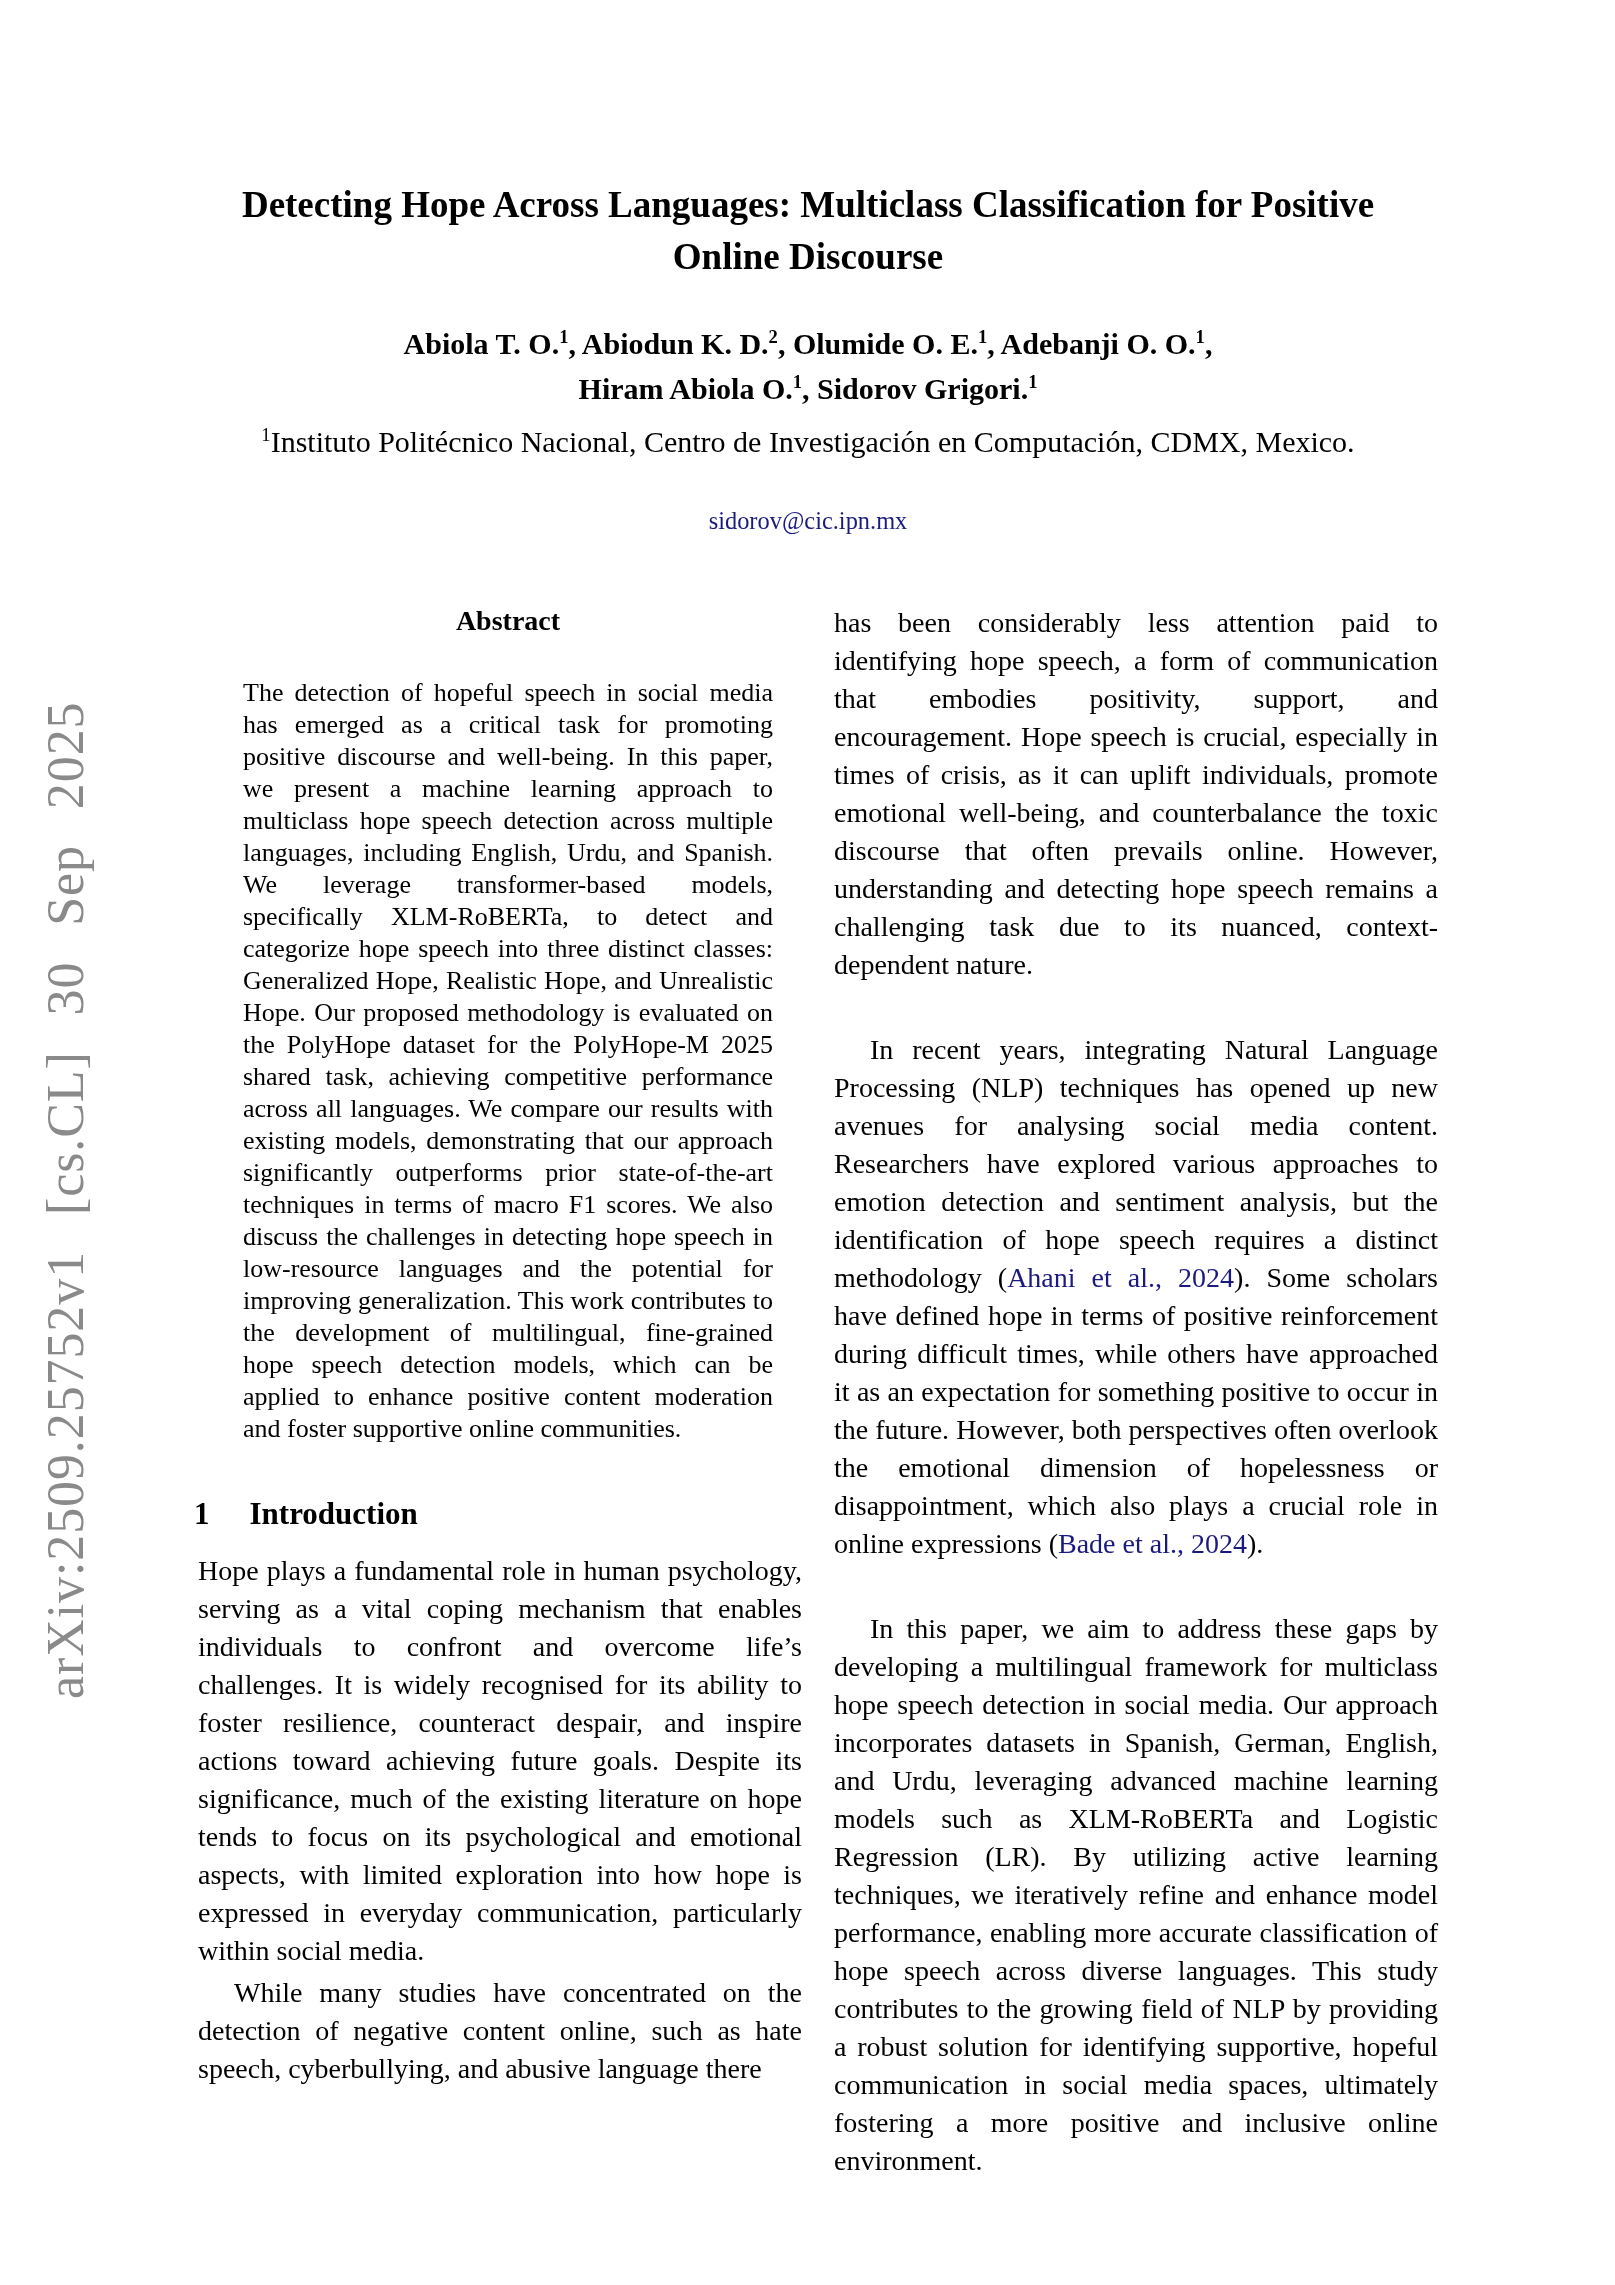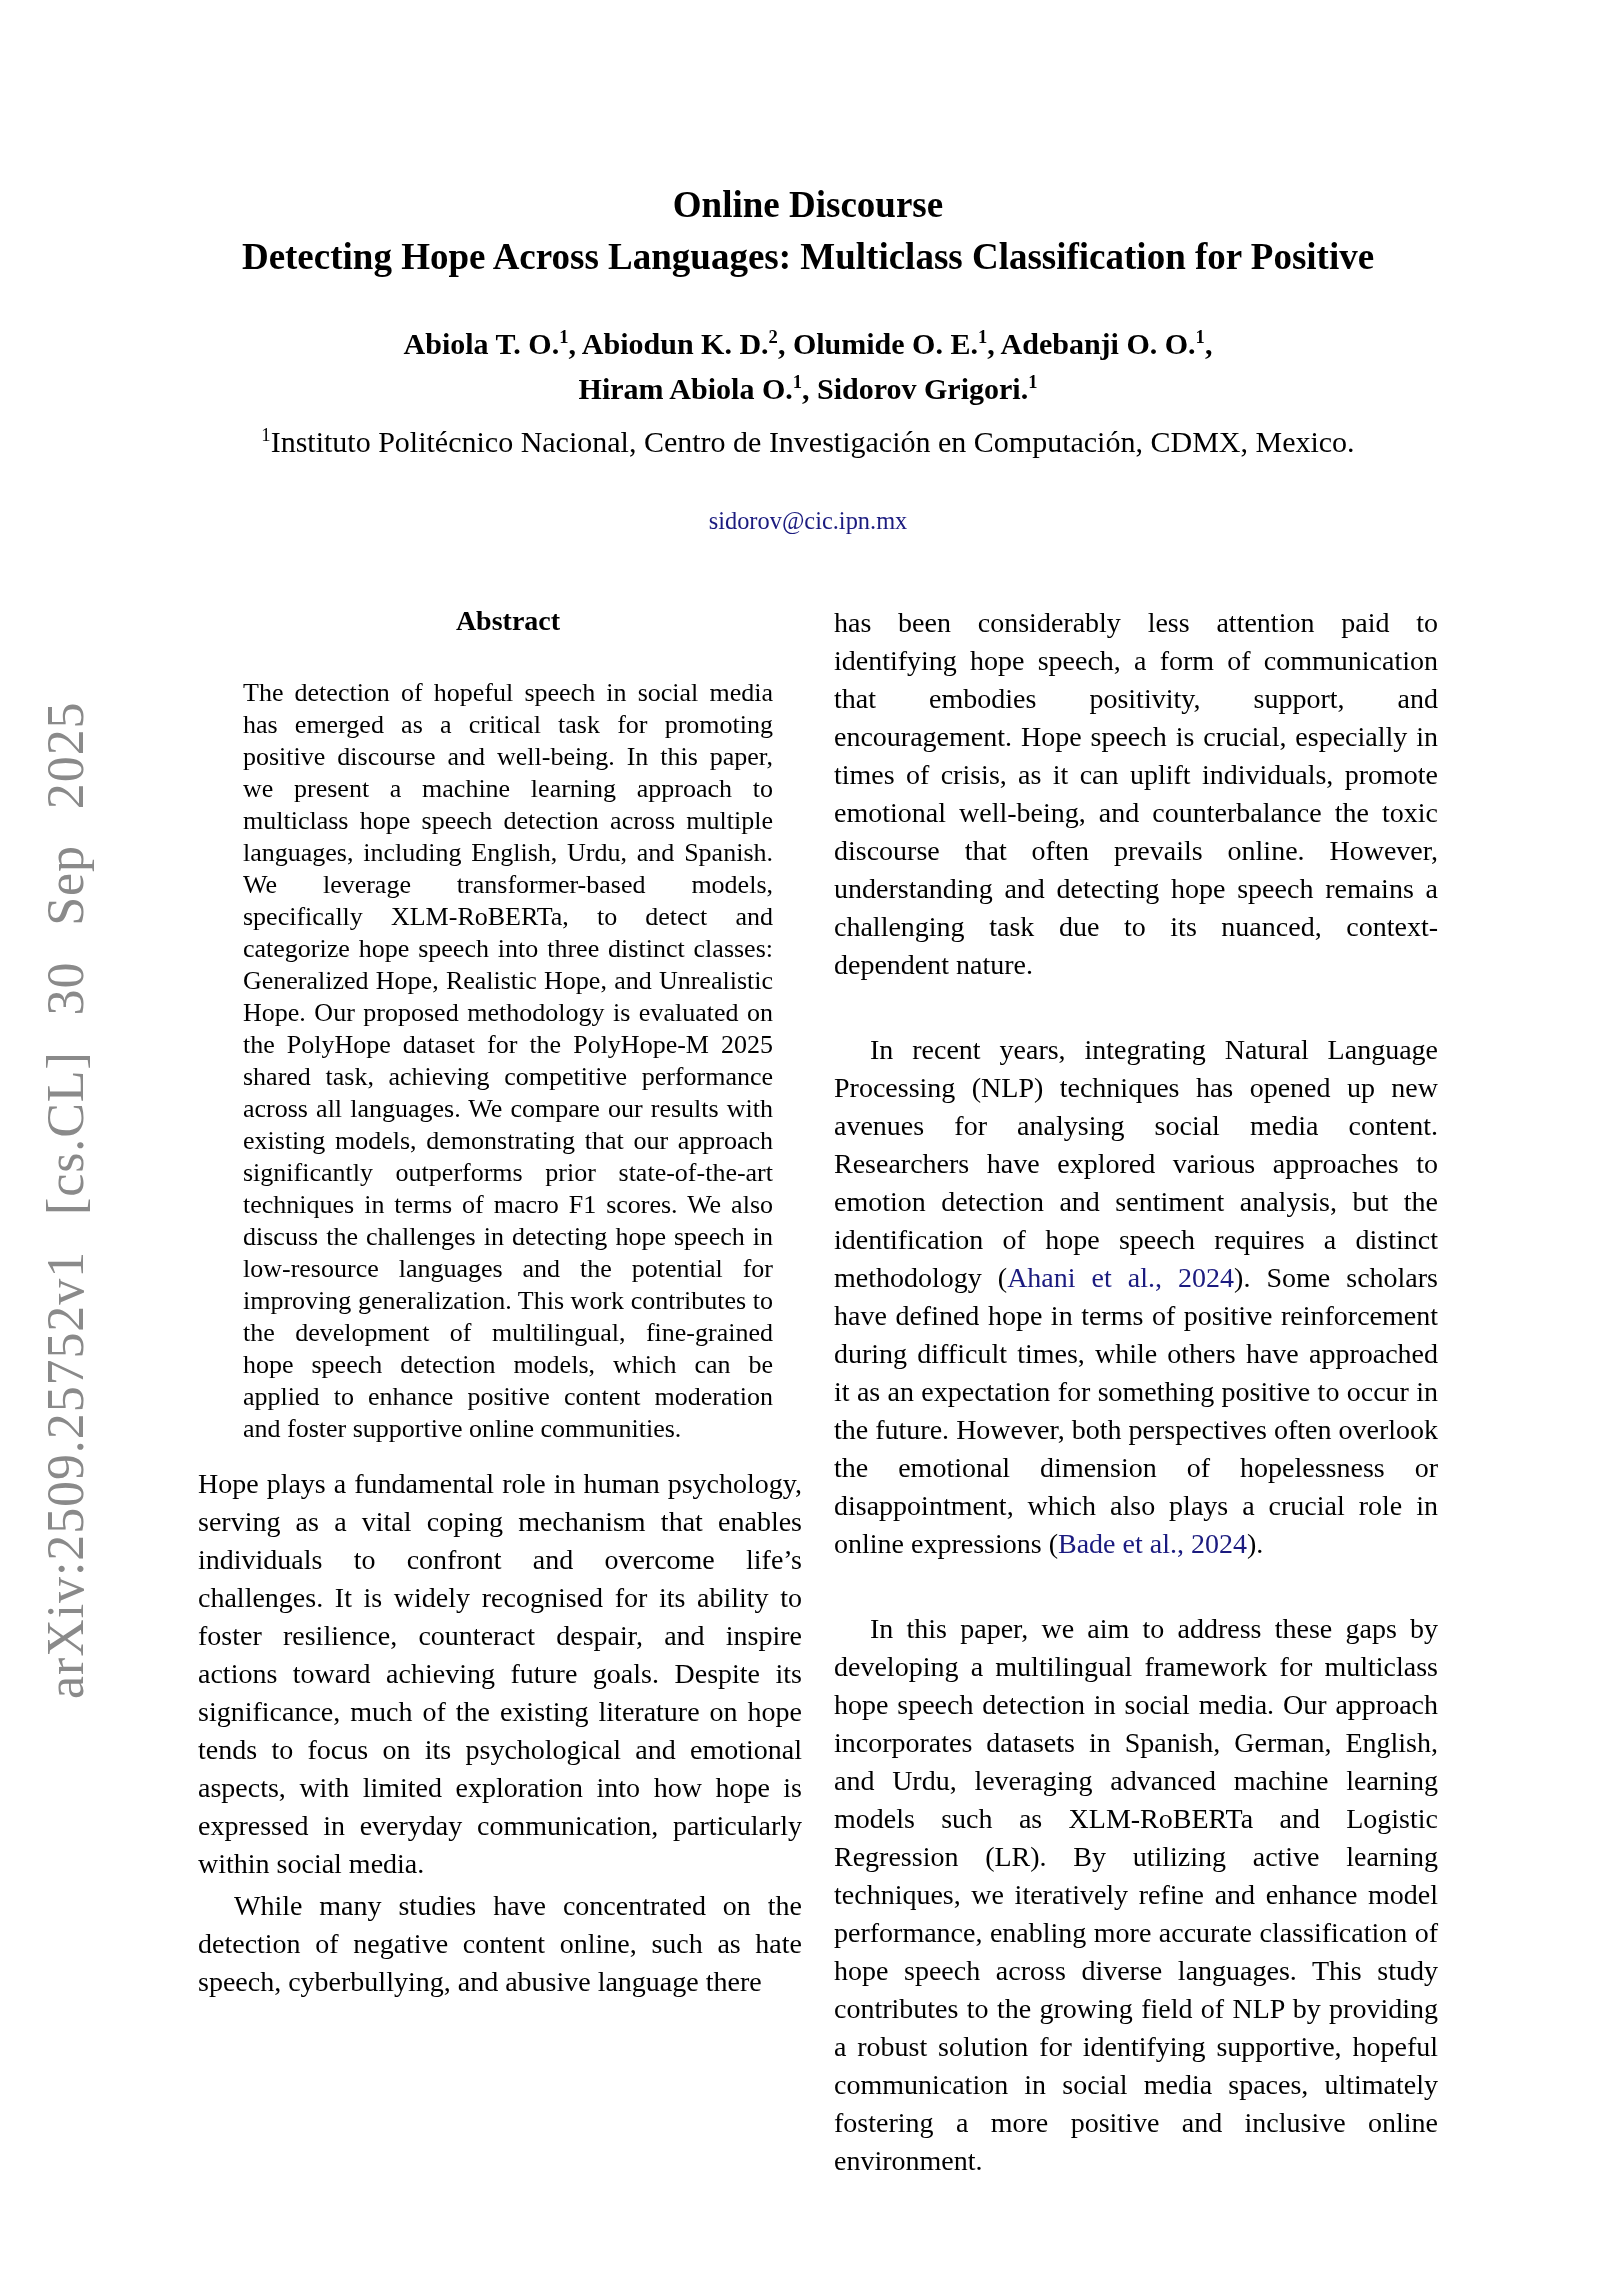--- a/index.html
+++ b/index.html
@@ -75,42 +75,45 @@
 </style>
 </head>
 <body>
 
 <div class="page">
 
   <div class="watermark">arXiv:2509.25752v1 [cs.CL] 30 Sep 2025</div>
 
   <div class="header">
     <div class="title">
+      <div>Detecting Hope Across Languages: Multiclass Classification for Positive</div>
       <div>Online Discourse</div>
-      <div>Detecting Hope Across Languages: Multiclass Classification for Positive</div>
     </div>
 
     <div class="authors">
       <div><span>Abiola T. O.</span><sup>1</sup><span>, Abiodun K. D.</span><sup>2</sup><span>, Olumide O. E.</span><sup>1</sup><span>, Adebanji O. O.</span><sup>1</sup><span>,</span></div>
       <div><span>Hiram Abiola O.</span><sup>1</sup><span>, Sidorov Grigori.</span><sup>1</sup></div>
     </div>
 
     <div class="affils">
       <div><sup>1</sup><span>Instituto Politécnico Nacional, Centro de Investigación en Computación, CDMX, Mexico.</span></div>
     </div>
 
     <div class="email">
       <a href="#">sidorov@cic.ipn.mx</a>
     </div>
   </div>
 
   <div class="col col-left">
     <div class="abstract-head">Abstract</div>
     <p class="abstract-body">The detection of hopeful speech in social media has emerged as a critical task for promoting positive discourse and well-being. In this paper, we present a machine learning approach to multiclass hope speech detection across multiple languages, including English, Urdu, and Spanish. We leverage transformer-based models, specifically XLM-RoBERTa, to detect and categorize hope speech into three distinct classes: Generalized Hope, Realistic Hope, and Unrealistic Hope. Our proposed methodology is evaluated on the PolyHope dataset for the PolyHope-M 2025 shared task, achieving competitive performance across all languages. We compare our results with existing models, demonstrating that our approach significantly outperforms prior state-of-the-art techniques in terms of macro F1 scores. We also discuss the challenges in detecting hope speech in low-resource languages and the potential for improving generalization. This work contributes to the development of multilingual, fine-grained hope speech detection models, which can be applied to enhance positive content moderation and foster supportive online communities.</p>
 
+    <div class="section-head">
+      <span class="sec-num">1</span><span class="sec-title">Introduction</span>
+    </div>
 
     <p class="body-par first-par">Hope plays a fundamental role in human psychology, serving as a vital coping mechanism that enables individuals to confront and overcome life’s challenges. It is widely recognised for its ability to foster resilience, counteract despair, and inspire actions toward achieving future goals. Despite its significance, much of the existing literature on hope tends to focus on its psychological and emotional aspects, with limited exploration into how hope is expressed in everyday communication, particularly within social media.</p>
     <p class="body-par indent">While many studies have concentrated on the detection of negative content online, such as hate speech, cyberbullying, and abusive language there</p>
   </div>
 
   <div class="col col-right">
     <p class="body-par">has been considerably less attention paid to identifying hope speech, a form of communication that embodies positivity, support, and encouragement. Hope speech is crucial, especially in times of crisis, as it can uplift individuals, promote emotional well-being, and counterbalance the toxic discourse that often prevails online. However, understanding and detecting hope speech remains a challenging task due to its nuanced, context-dependent nature.</p>
 
     <p class="body-par indent gap-top"><span>In recent years, integrating Natural Language Processing (NLP) techniques has opened up new avenues for analysing social media content. Researchers have explored various approaches to emotion detection and sentiment analysis, but the identification of hope speech requires a distinct methodology (</span><a href="#" class="cite">Ahani et al., 2024</a><span>). Some scholars have defined hope in terms of positive reinforcement during difficult times, while others have approached it as an expectation for something positive to occur in the future. However, both perspectives often overlook the emotional dimension of hopelessness or disappointment, which also plays a crucial role in online expressions (</span><a href="#" class="cite">Bade et al., 2024</a><span>).</span></p>
 

